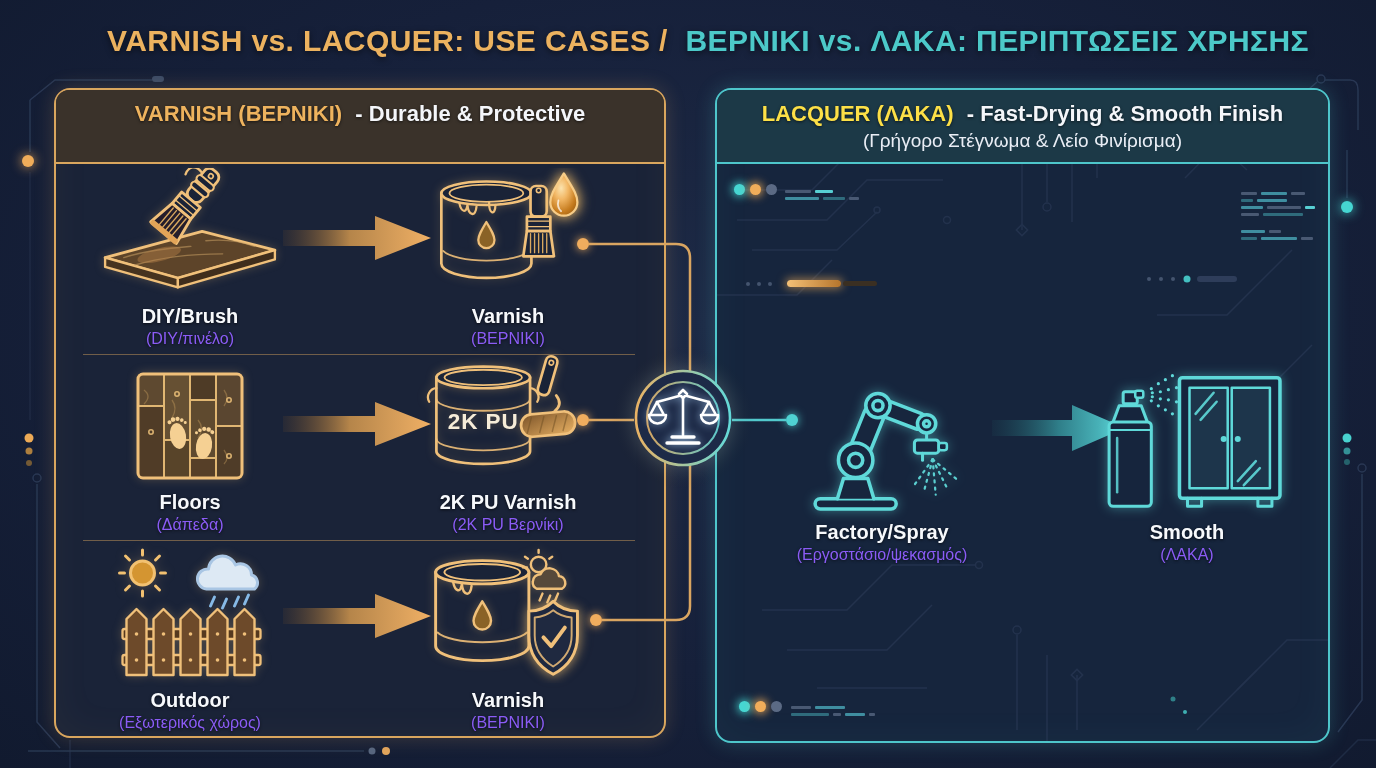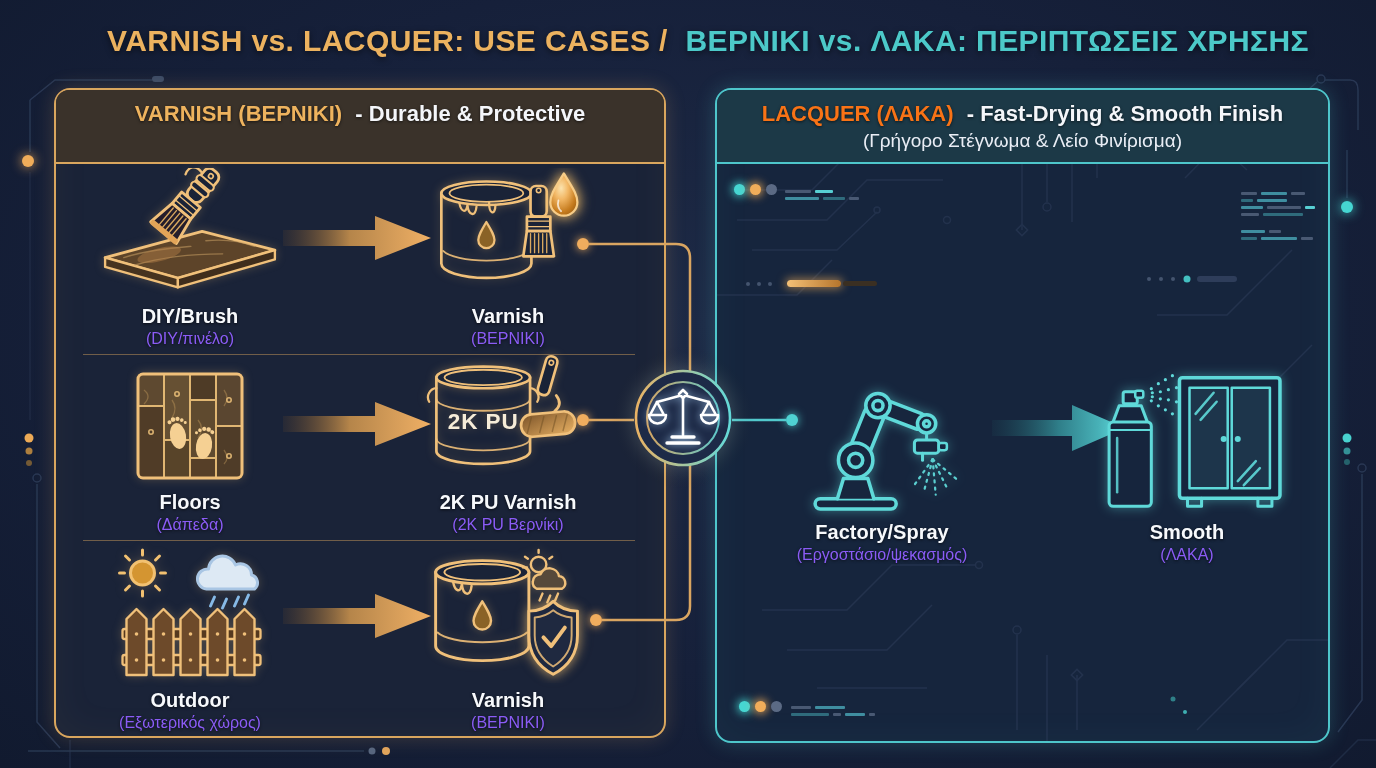--- a/index.html
+++ b/index.html
@@ -21,21 +21,21 @@
   .panel-left{left:48px;top:88px;width:612px;height:650px;border:2px solid #d9a65e;background:#1a2338;
     box-shadow:0 0 20px rgba(222,170,96,.22), inset 0 0 40px rgba(222,170,96,.05);margin-left:6px;}
   .panel-right{left:715px;top:88px;width:615px;height:655px;border:2px solid #4ec6cb;background:#16253d;
     box-shadow:0 0 20px rgba(86,214,214,.22), inset 0 0 40px rgba(86,214,214,.05);overflow:hidden;}
   .panel-header{position:absolute;top:0;left:0;right:0;height:74px;border-radius:13px 13px 0 0;
     text-align:center;padding-top:11px;box-sizing:border-box;z-index:3;}
   .panel-left .panel-header{background:#3a322a;border-bottom:2px solid #d9a65e;}
   .panel-right .panel-header{background:#1c3947;border-bottom:2px solid #4ec6cb;}
   .ph1{font-size:22px;font-weight:800;color:#f4f6fa;text-shadow:0 1px 3px rgba(0,0,0,.6);}
   .ph1 .brand-gold{color:#eeb35e;}
-  .ph1 .brand-teal{color:#f97316;}
+  .ph1 .brand-teal{color:#fde047;}
   .ph1 .rest{margin-left:7px;}
   .ph2{font-size:19px;color:#e9edf5;margin-top:3px;font-weight:400;}
 
   
   .vrow{position:absolute;left:0;right:0;}
   .r1{top:78px;height:186px;}
   .r2{top:264px;height:186px;}
   .r3{top:450px;height:198px;}
   .sep{position:absolute;left:27px;width:552px;height:1px;background:rgba(220,167,95,.45);z-index:3;}
   .sep1{top:264px;} .sep2{top:450px;}

